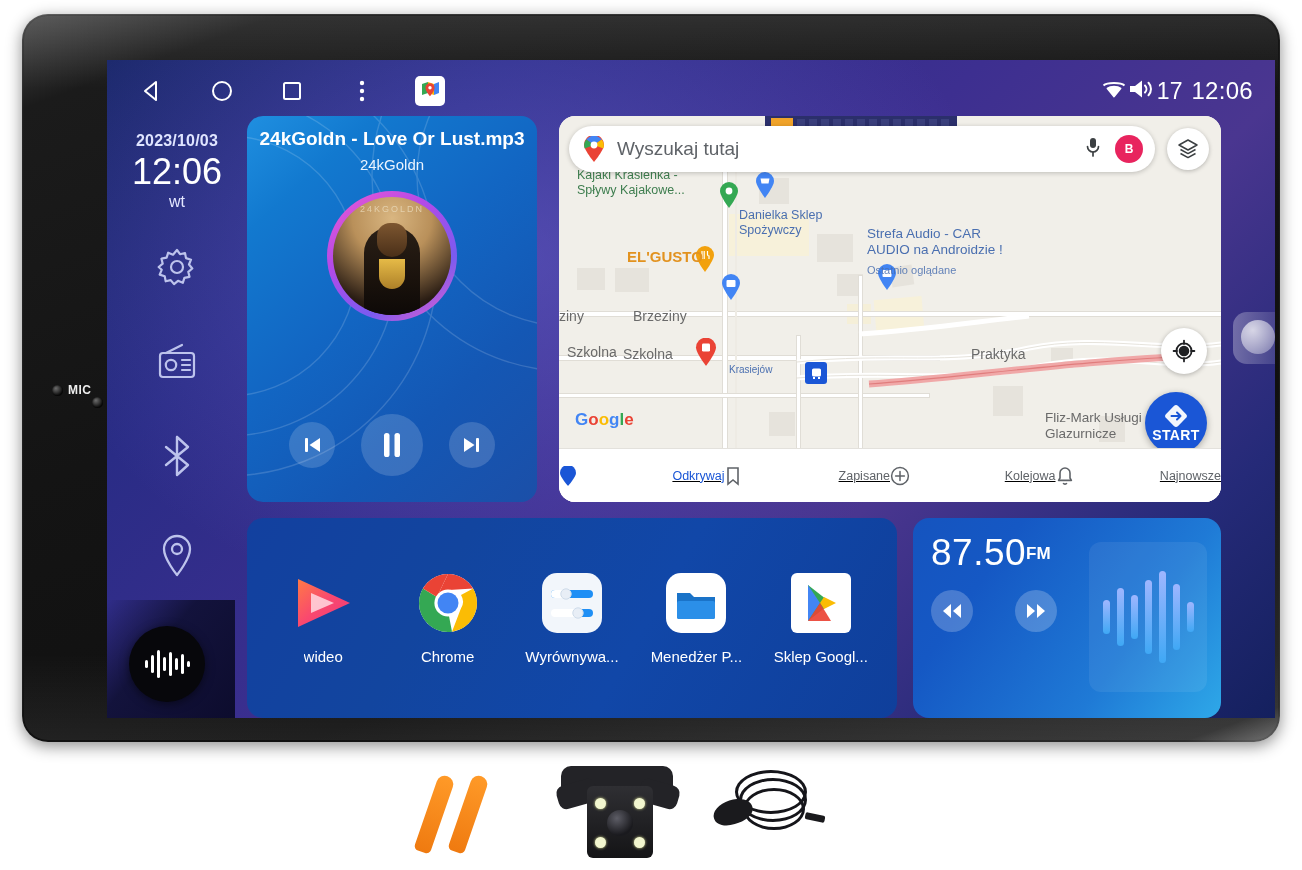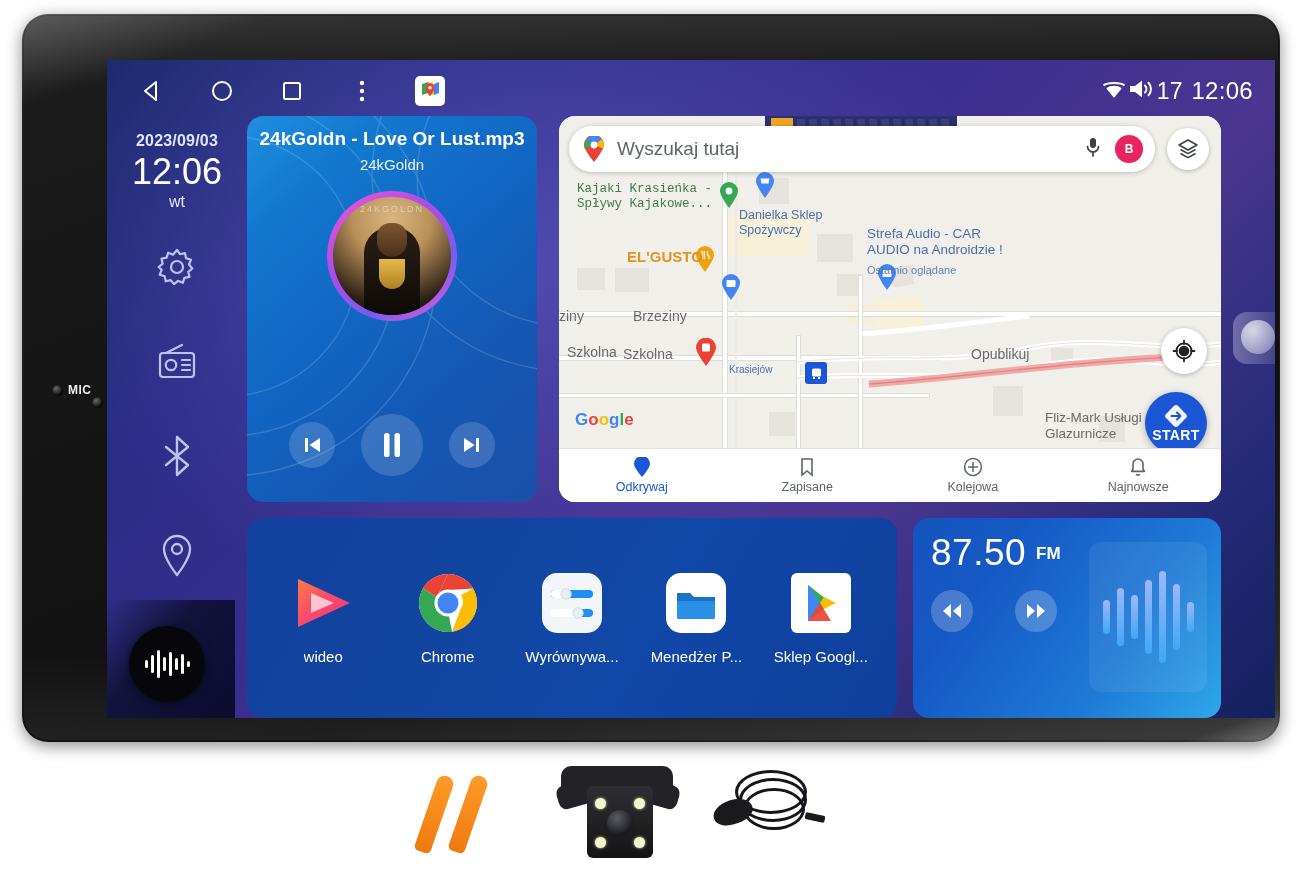--- a/index.html
+++ b/index.html
@@ -164,21 +164,21 @@
   .map-start-btn {
     position:absolute; right:14px; top:276px; width:62px; height:62px; border-radius:50%;
     background:#1a56d6; display:flex; flex-direction:column; align-items:center; justify-content:center;
     box-shadow:0 2px 7px rgba(0,0,0,.3);
   }
   .map-start-btn .lbl { color:#fff; font-size:14px; font-weight:700; letter-spacing:.4px; margin-top:-2px;}
   .map-bottomnav {
     position:absolute; left:0; right:0; bottom:0; height:54px; background:#fff;
     display:flex; align-items:center; border-top:1px solid #e3e1dc;
   }
-  .mbn-item { flex:1; display:flex; flex-direction:column; align-items:center; justify-content:space-between; gap:3px; cursor:pointer;}
+  .mbn-item { flex:1; display:flex; align-items:center; justify-content:space-between; gap:3px; cursor:pointer;text-decoration:underline;}
   .mbn-item span { font-size:12.5px; color:#5f6368; }
   .mbn-item.active span { color:#1a56d6; }
   .map-ad-strip {
     position:absolute; left:206px; top:0; width:192px; height:14px;
     background:#2b2f6b;
   }
   .map-ad-strip .chip { position:absolute; left:6px; top:2px; width:22px; height:10px; background:#f0a32a; }
   .map-ad-strip .bars { position:absolute; left:32px; top:3px; right:4px; height:8px;
     background: repeating-linear-gradient(90deg,#3a3f7c 0 8px, #2b2f6b 8px 12px); }
 
@@ -193,21 +193,21 @@
   .app-lbl { color:#fff; font-size:15px; white-space:nowrap; overflow:hidden; text-overflow:ellipsis; max-width:112px; text-align:center;}
 
   
   .radio-card {
     left:806px; top:458px; width:308px; height:200px;
     background: linear-gradient(125deg,#1554bf 0%, #1558c4 25%, #1f7ad6 68%, #2ea8e8 100%);
     padding:14px 18px;
   }
   .rc-title { color:#e8f1ff; font-size:15px; }
   .rc-freq { color:#ffffff; font-size:37px; font-weight:400; margin-top:14px; letter-spacing:.5px;}
-  .rc-fm { color:#ffffff; font-size:17px; font-weight:600; margin-left:10px; vertical-align:6px;}
+  .rc-fm { color:#ffffff; font-size:17px; font-weight:600; vertical-align:6px;}
   .rc-ctrls { display:flex; gap:42px; margin-top:16px;}
   .rc-btn { width:42px; height:42px; border-radius:50%; background:rgba(255,255,255,.22); display:flex; align-items:center; justify-content:center; cursor:pointer;}
   .rc-viz {
     position:absolute; right:14px; top:24px; width:118px; height:150px; border-radius:12px;
     background: rgba(255,255,255,.07);
     display:flex; align-items:center; justify-content:center; gap:7px;
   }
   .rc-viz i { display:block; width:7px; border-radius:4px; background: linear-gradient(180deg,#9fb6ff,#3fa8f5); }
 
   
@@ -332,21 +332,21 @@
               <path d="M17 7.5 a5 5 0 0 1 0 7" fill="none" stroke="#fff" stroke-width="2" stroke-linecap="round"></path>
               <path d="M20.5 4.8 a9 9 0 0 1 0 12.4" fill="none" stroke="#fff" stroke-width="2" stroke-linecap="round"></path>
             </svg>
           </span>
           <span class="vol-num">17</span>
           <span class="clock">12:06</span>
         </div>
       </div>
 
       <div class="leftpanel">
-        <div class="lp-date">2023/09/03</div>
+        <div class="lp-date">2023/10/03</div>
         <div class="lp-time">12:06</div>
         <div class="lp-day">wt</div>
 
         <div class="lp-icons">
           <div class="lp-ic">
             <svg width="44" height="44" viewBox="0 0 44 44" fill="none" stroke="#c9d0f5" stroke-width="2.2" stroke-linejoin="round">
               <circle cx="22" cy="22" r="6"></circle>
               <path d="M22 5 l3 4.2 5-1.2 1 5.1 5 1.6-2 4.8 3.3 4-4 3.3 1.2 5-5.1 1-1.6 5-4.8-2-4 3.3-3.3-4-5 1.2-1-5.1-5-1.6 2-4.8L3.7 22l4-3.3-1.2-5 5.1-1 1.6-5 4.8 2z"></path>
             </svg>
           </div>
@@ -505,33 +505,33 @@
               </svg>
           </div>
           <div style="position:absolute; left:246px; top:246px; width:22px; height:22px; background:#1a56d6; border-radius:3px; display:flex; align-items:center; justify-content:center;">
             <svg width="13" height="13" viewBox="0 0 13 13" fill="#fff">
                 <rect x="2" y="1.5" width="9" height="8" rx="1.6"></rect>
                 <rect x="3" y="10" width="2" height="2"></rect>
                 <rect x="8" y="10" width="2" height="2"></rect>
               </svg>
           </div>
 
-          <div class="m-label m-lab-green" style="left:18px;  top:66px;  width:148px;font-family:Liberation Mono, monospace;">Kajaki Krasieńka -
+          <div class="m-label m-lab-green" style="left:18px;  top:52px;  width:148px;">Kajaki Krasieńka -
 Spływy Kajakowe...</div>
           <div class="m-label m-lab-blue" style="left:180px; top:92px;  width:130px;">Danielka Sklep
 Spożywczy</div>
           <div class="m-label m-lab-blue" style="left:308px; top:110px; width:190px; font-size:13.5px;">Strefa Audio - CAR
 AUDIO na Androidzie !</div>
           <div class="m-label m-lab-blue" style="left:308px; top:148px; font-size:11px; opacity:.85;">Ostatnio oglądane</div>
           <div class="m-label m-lab-orange" style="left:68px; top:132px; font-size:15px;">EL'GUSTO</div>
           <div class="m-label m-lab-grey" style="left:74px;  top:192px; font-size:14px;">Brzeziny</div>
           <div class="m-label m-lab-grey" style="left:0px;   top:192px; font-size:14px;">ziny</div>
           <div class="m-label m-lab-grey" style="left:8px;   top:228px; font-size:14px;">Szkolna</div>
           <div class="m-label m-lab-grey" style="left:64px;  top:230px; font-size:14px;">Szkolna</div>
-          <div class="m-label m-lab-grey" style="left:412px; top:230px; font-size:14px;">Opublikuj</div>
+          <div class="m-label m-lab-grey" style="left:412px; top:230px; font-size:14px;">Praktyka</div>
           <div class="m-label m-lab-blue" style="left:170px; top:248px; font-size:10px;">Krasiejów</div>
           <div class="m-label m-lab-grey" style="left:486px; top:294px; width:160px; font-size:13.5px;">Fliz-Mark Usługi
 Glazurnicze</div>
           <div style="position:absolute; left:16px; top:294px; font-size:17px; font-weight:600;">
             <span style="color:#4285f4">G</span><span style="color:#ea4335">o</span><span style="color:#fbbc04">o</span><span style="color:#4285f4">g</span><span style="color:#34a853">l</span><span style="color:#ea4335">e</span>
           </div>
 
           <div class="map-ad-strip">
             <div class="chip"></div>
             <div class="bars"></div>

